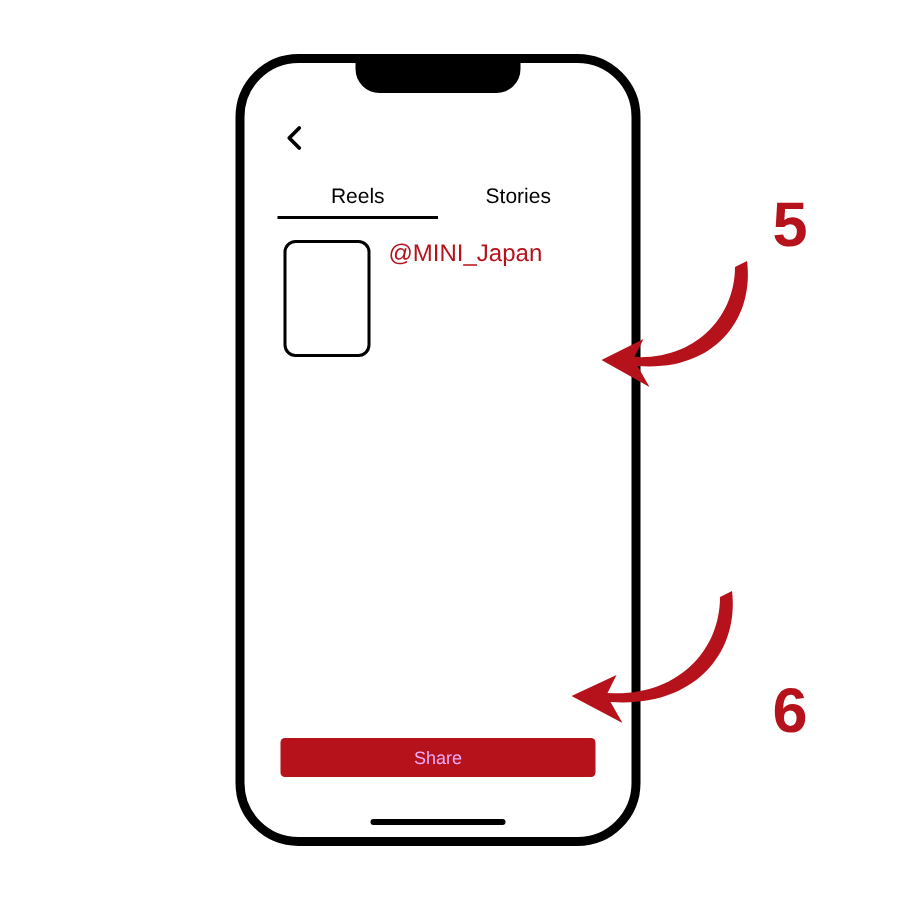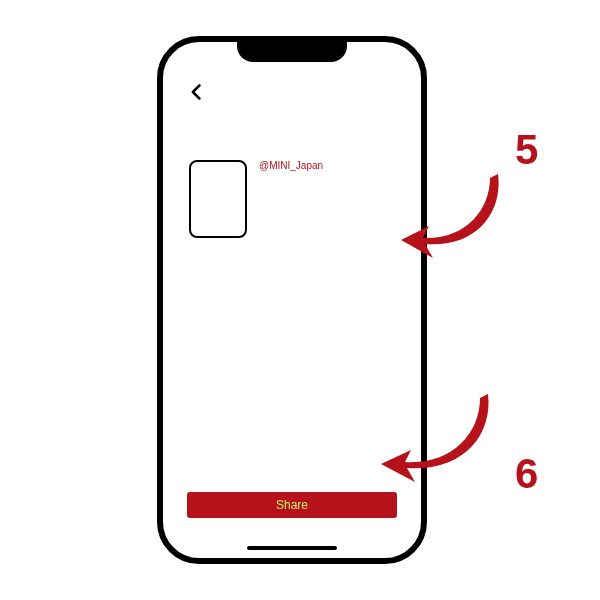--- a/index.html
+++ b/index.html
@@ -90,34 +90,34 @@
     border: 2px solid #000;
     border-radius: 8px;
     box-sizing: border-box;
   }
 
   .caption {
     position: absolute;
     top: 98px;
     left: 82px;
     right: 4px;
-    font-size: 10px;
+    font-size: 16px;
     line-height: 1.25;
     color: #b5121b;
   }
   .caption .line { display:block; }
 
   .share-btn {
     position: absolute;
     bottom: 22px;
     left: 10px;
     right: 10px;
     height: 26px;
     background: #b5121b;
-    color: #bef264;
+    color: #f0abfc;
     font-size: 12px;
     border-radius: 3px;
     display: flex;
     align-items: center;
     justify-content: center;
     cursor: pointer;
   }
 
   
   .callout-num {
@@ -142,20 +142,26 @@
 
   <div class="screen">
 
     <div class="back">
       <svg viewBox="0 0 24 24" width="20" height="20">
         <path d="M15 4 L7 12 L15 20" stroke="#000" stroke-width="3" fill="none" stroke-linecap="round" stroke-linejoin="round"></path>
       </svg>
     </div>
 
     <div class="tabs">
+      <div class="tab active">
+        <span>Reels</span>
+      </div>
+      <div class="tab">
+        <span>Stories</span>
+      </div>
     </div>
 
     <div class="thumb"></div>
 
     <div class="caption">
       <span class="line">@MINI_Japan</span>
     </div>
 
     <div class="share-btn">
       <span>Share</span>

